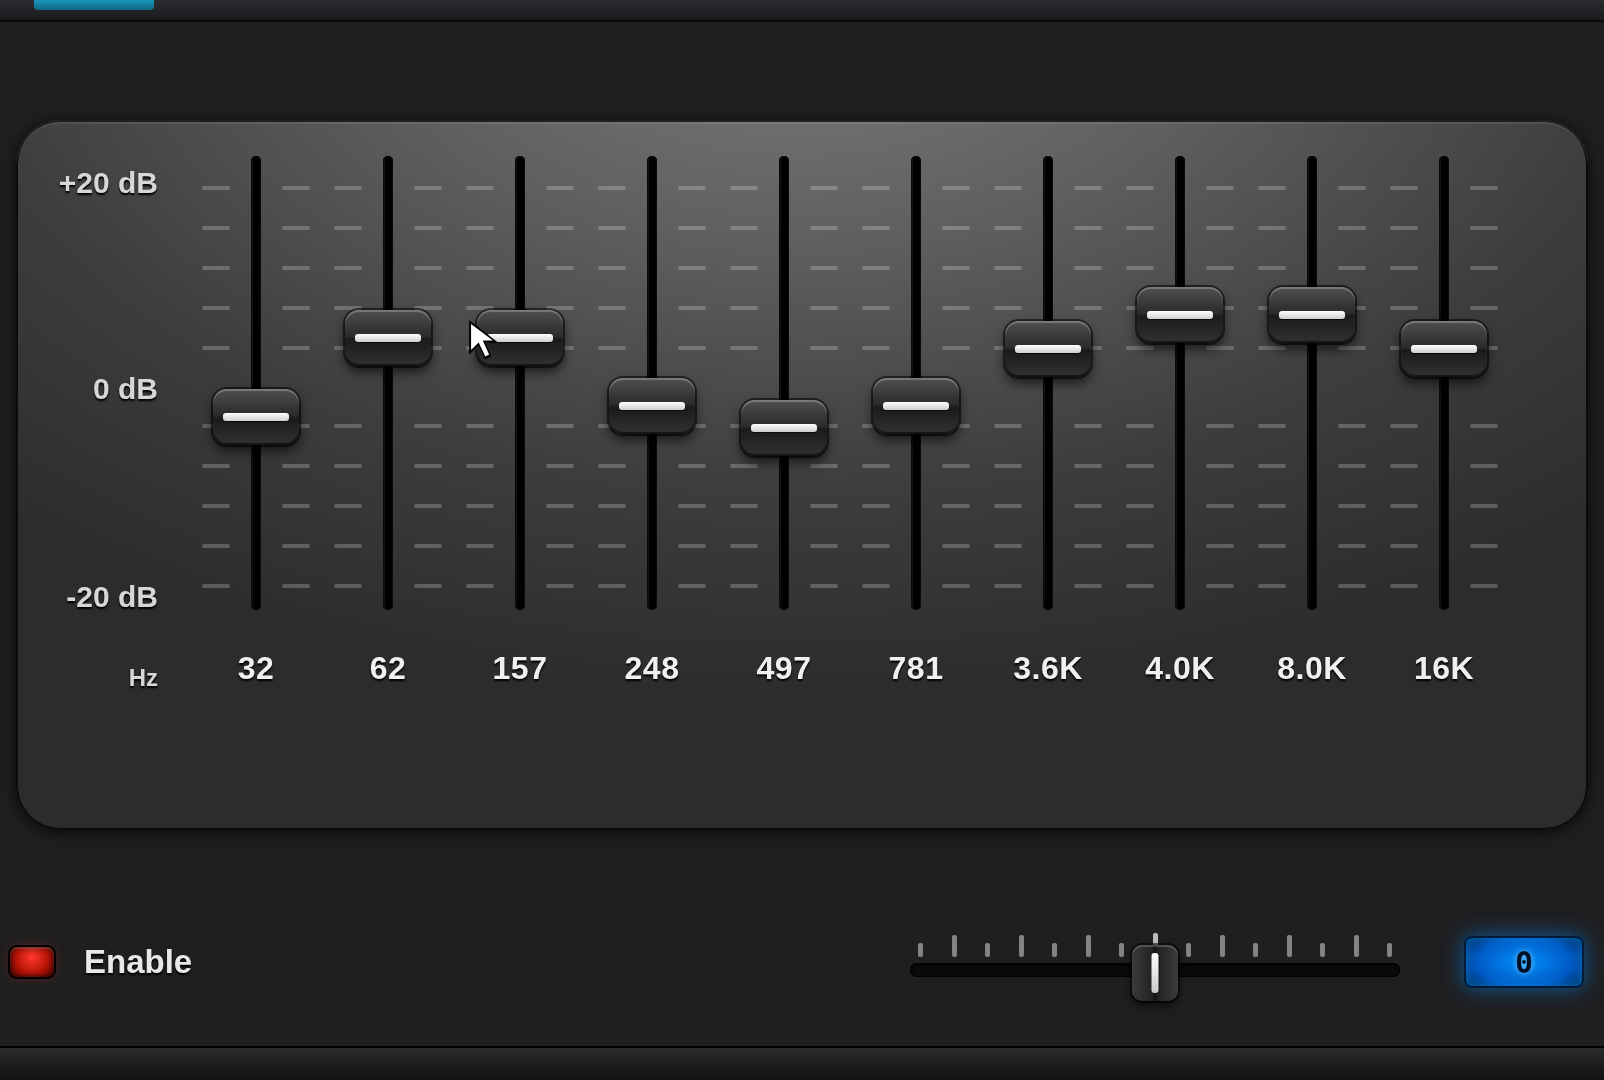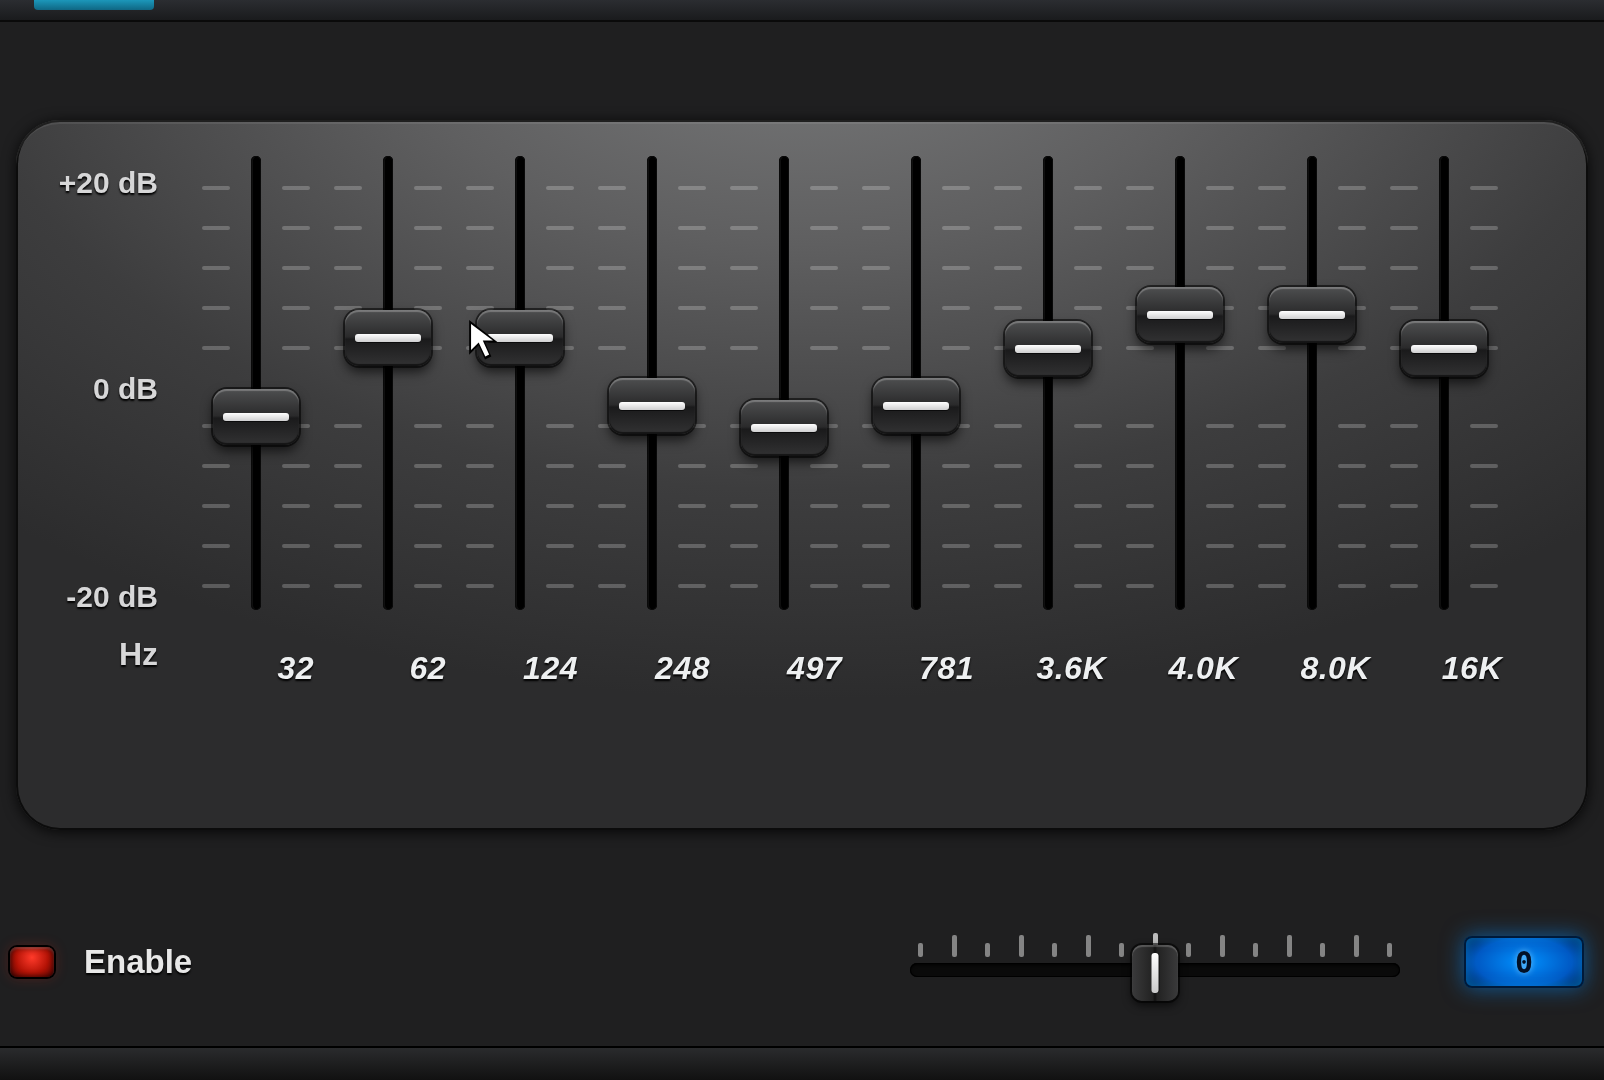--- a/index.html
+++ b/index.html
@@ -60,34 +60,33 @@
     position: relative;
     font-weight: 600;
     font-size: 30px;
     color: #d7d7d8;
     text-shadow: 0 2px 2px #000;
   }
   .scale-col span { position: absolute; right: 18px; width: 120px; text-align: right; }
   .lbl-top    { top: 16px; }
   .lbl-mid    { top: 222px; }
   .lbl-bot    { top: 430px; }
-  .lbl-hz     { top: 486px; font-size: 32px; }
+  .lbl-hz     { top: 514px; font-size: 24px; }
 
   .bands {
     flex: 1;
     display: flex;
     justify-content: space-between;
     padding: 0 46px 0 22px;
   }
   .band {
     width: 116px;
     display: flex;
     flex-direction: column;
-    align-items: flex-end;
-    font-style: italic;
+    align-items: center;
   }
 
   .slider-area {
     position: relative;
     width: 116px;
     height: 454px;
     margin-top: 6px;
   }
   .groove {
     position: absolute;
@@ -352,21 +351,21 @@
                 <div class="tick r" style="top: 308px;"></div>
                 <div class="tick l" style="top: 348px;"></div>
                 <div class="tick r" style="top: 348px;"></div>
                 <div class="tick l" style="top: 388px;"></div>
                 <div class="tick r" style="top: 388px;"></div>
                 <div class="tick l" style="top: 428px;"></div>
                 <div class="tick r" style="top: 428px;"></div>
               </div>
               <div class="thumb" style="top: 181.6px;"></div>
             </div>
-            <div class="freq">124</div>
+            <div class="freq">157</div>
           </div>
           <div class="band">
             <div class="slider-area">
               <div class="groove"></div>
               <div class="ticks">
                 <div class="tick l" style="top: 30px;"></div>
                 <div class="tick r" style="top: 30px;"></div>
                 <div class="tick l" style="top: 70px;"></div>
                 <div class="tick r" style="top: 70px;"></div>
                 <div class="tick l" style="top: 110px;"></div>

